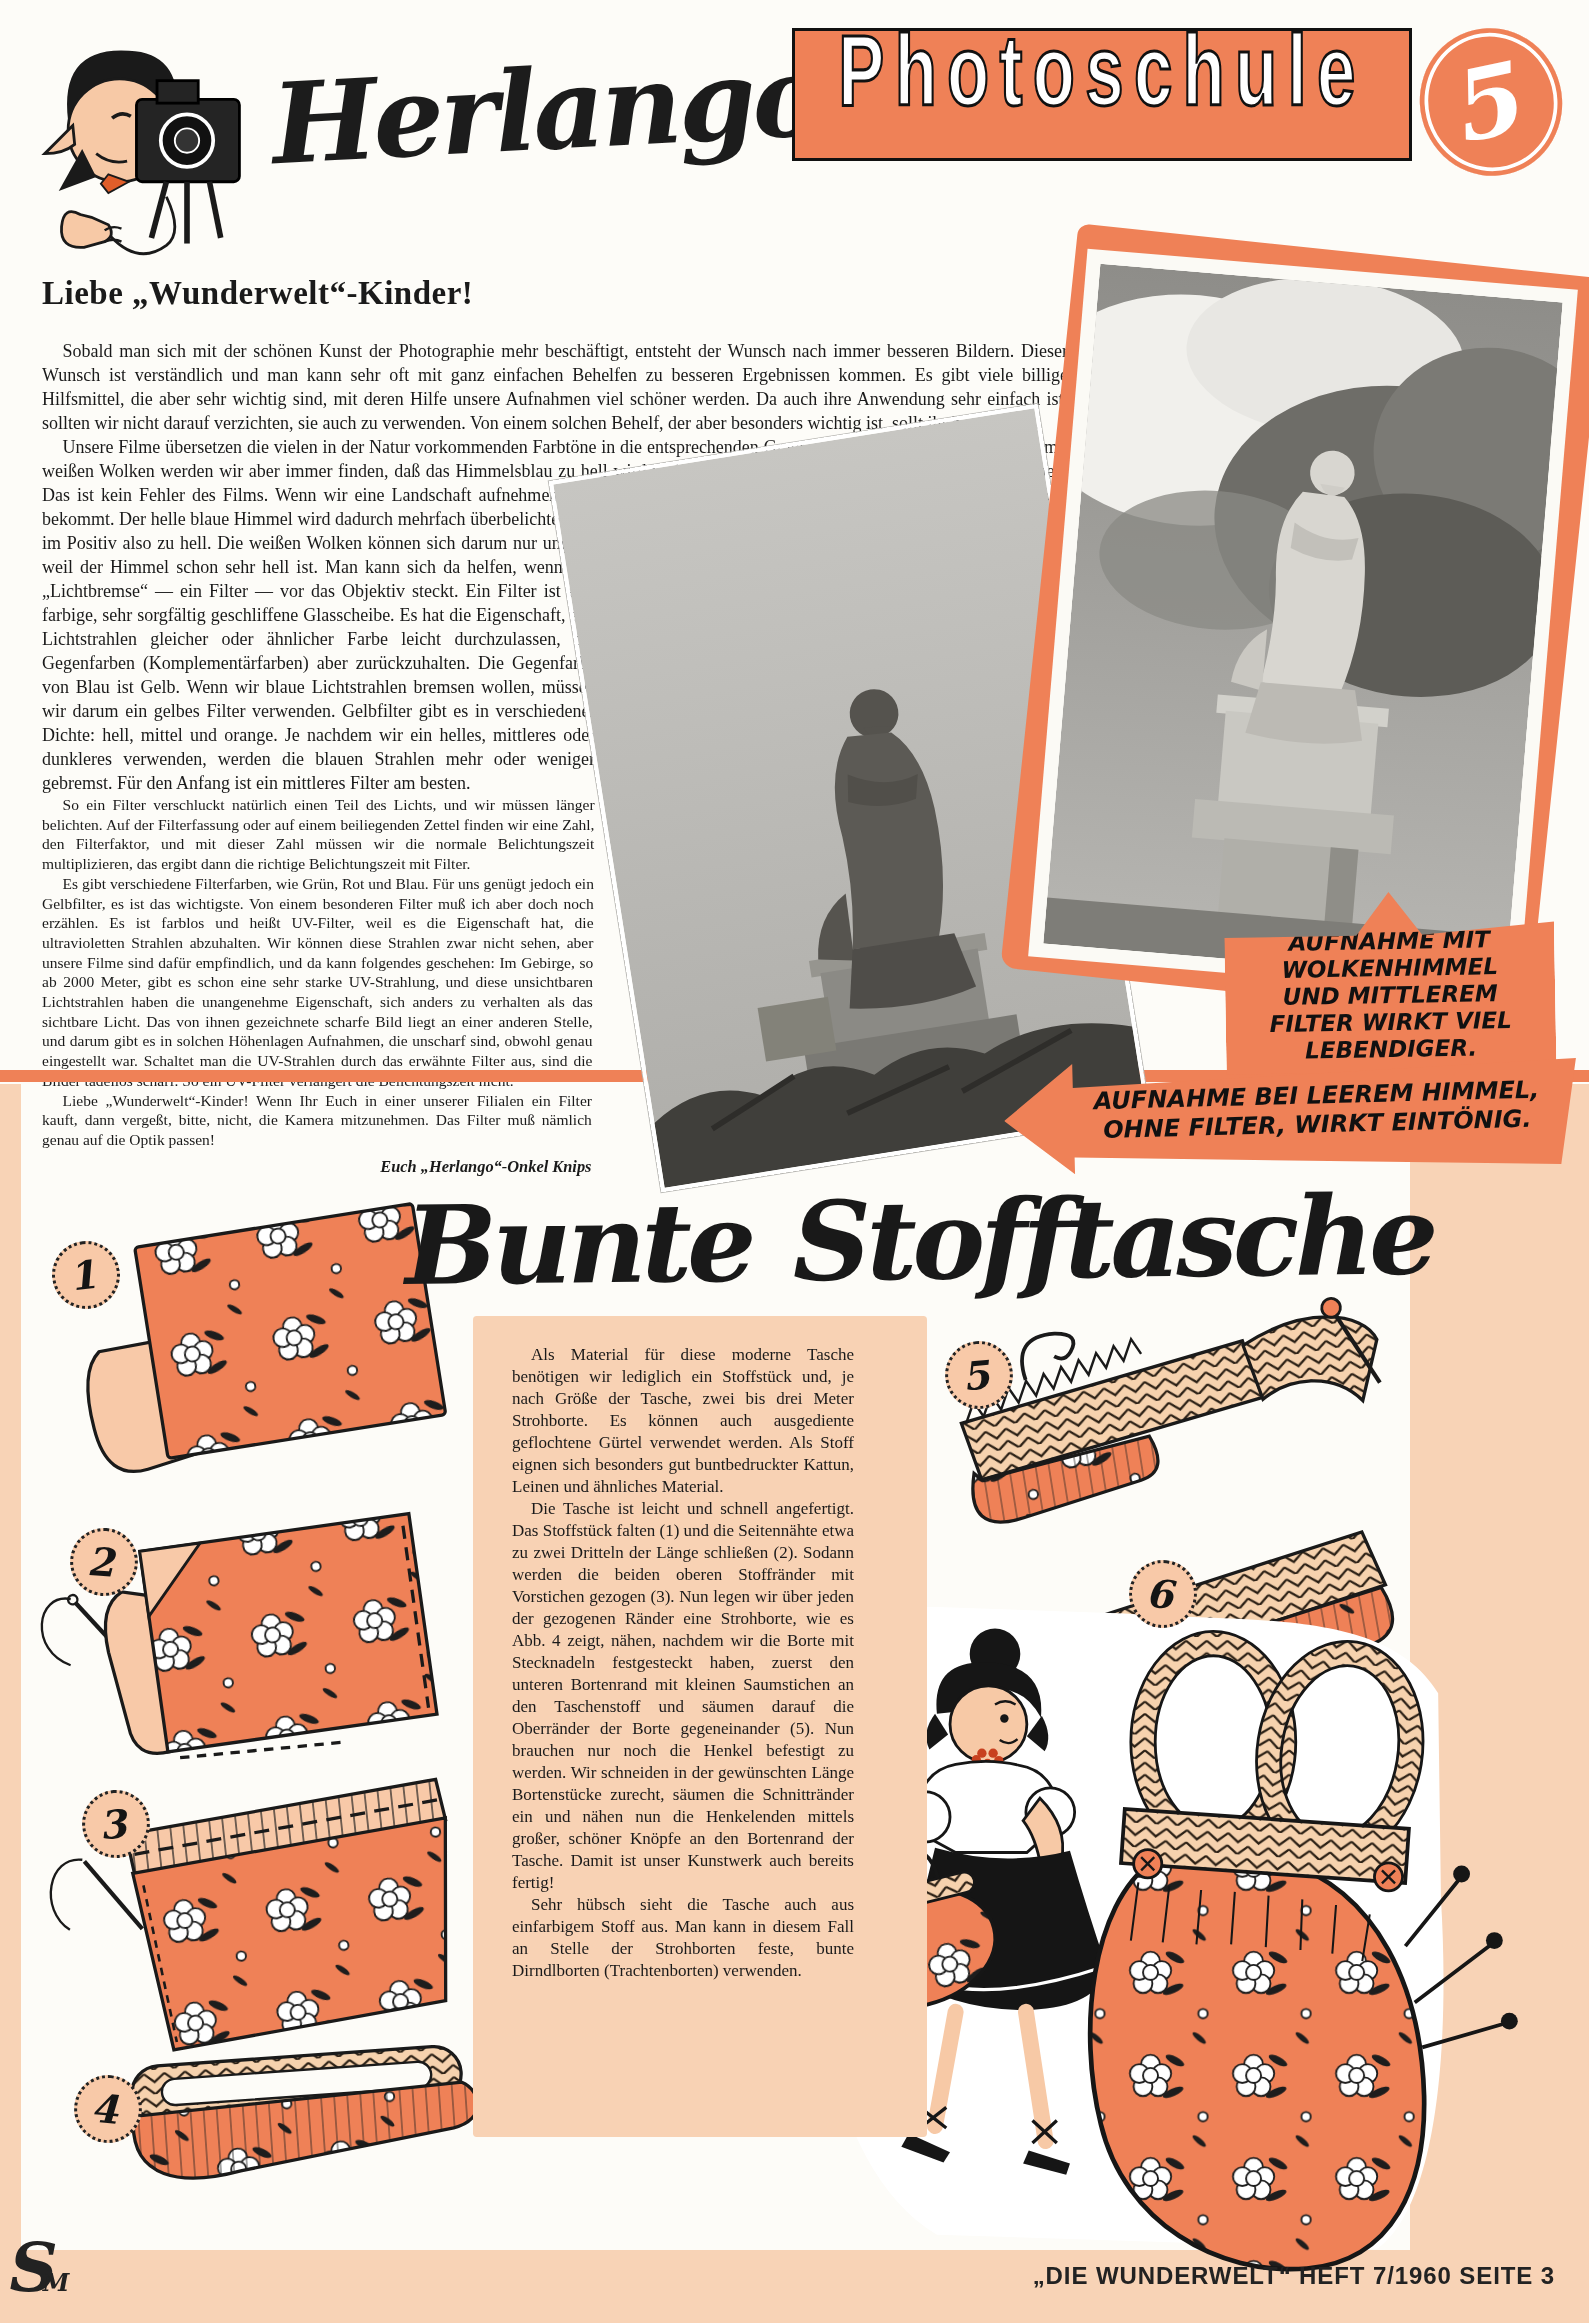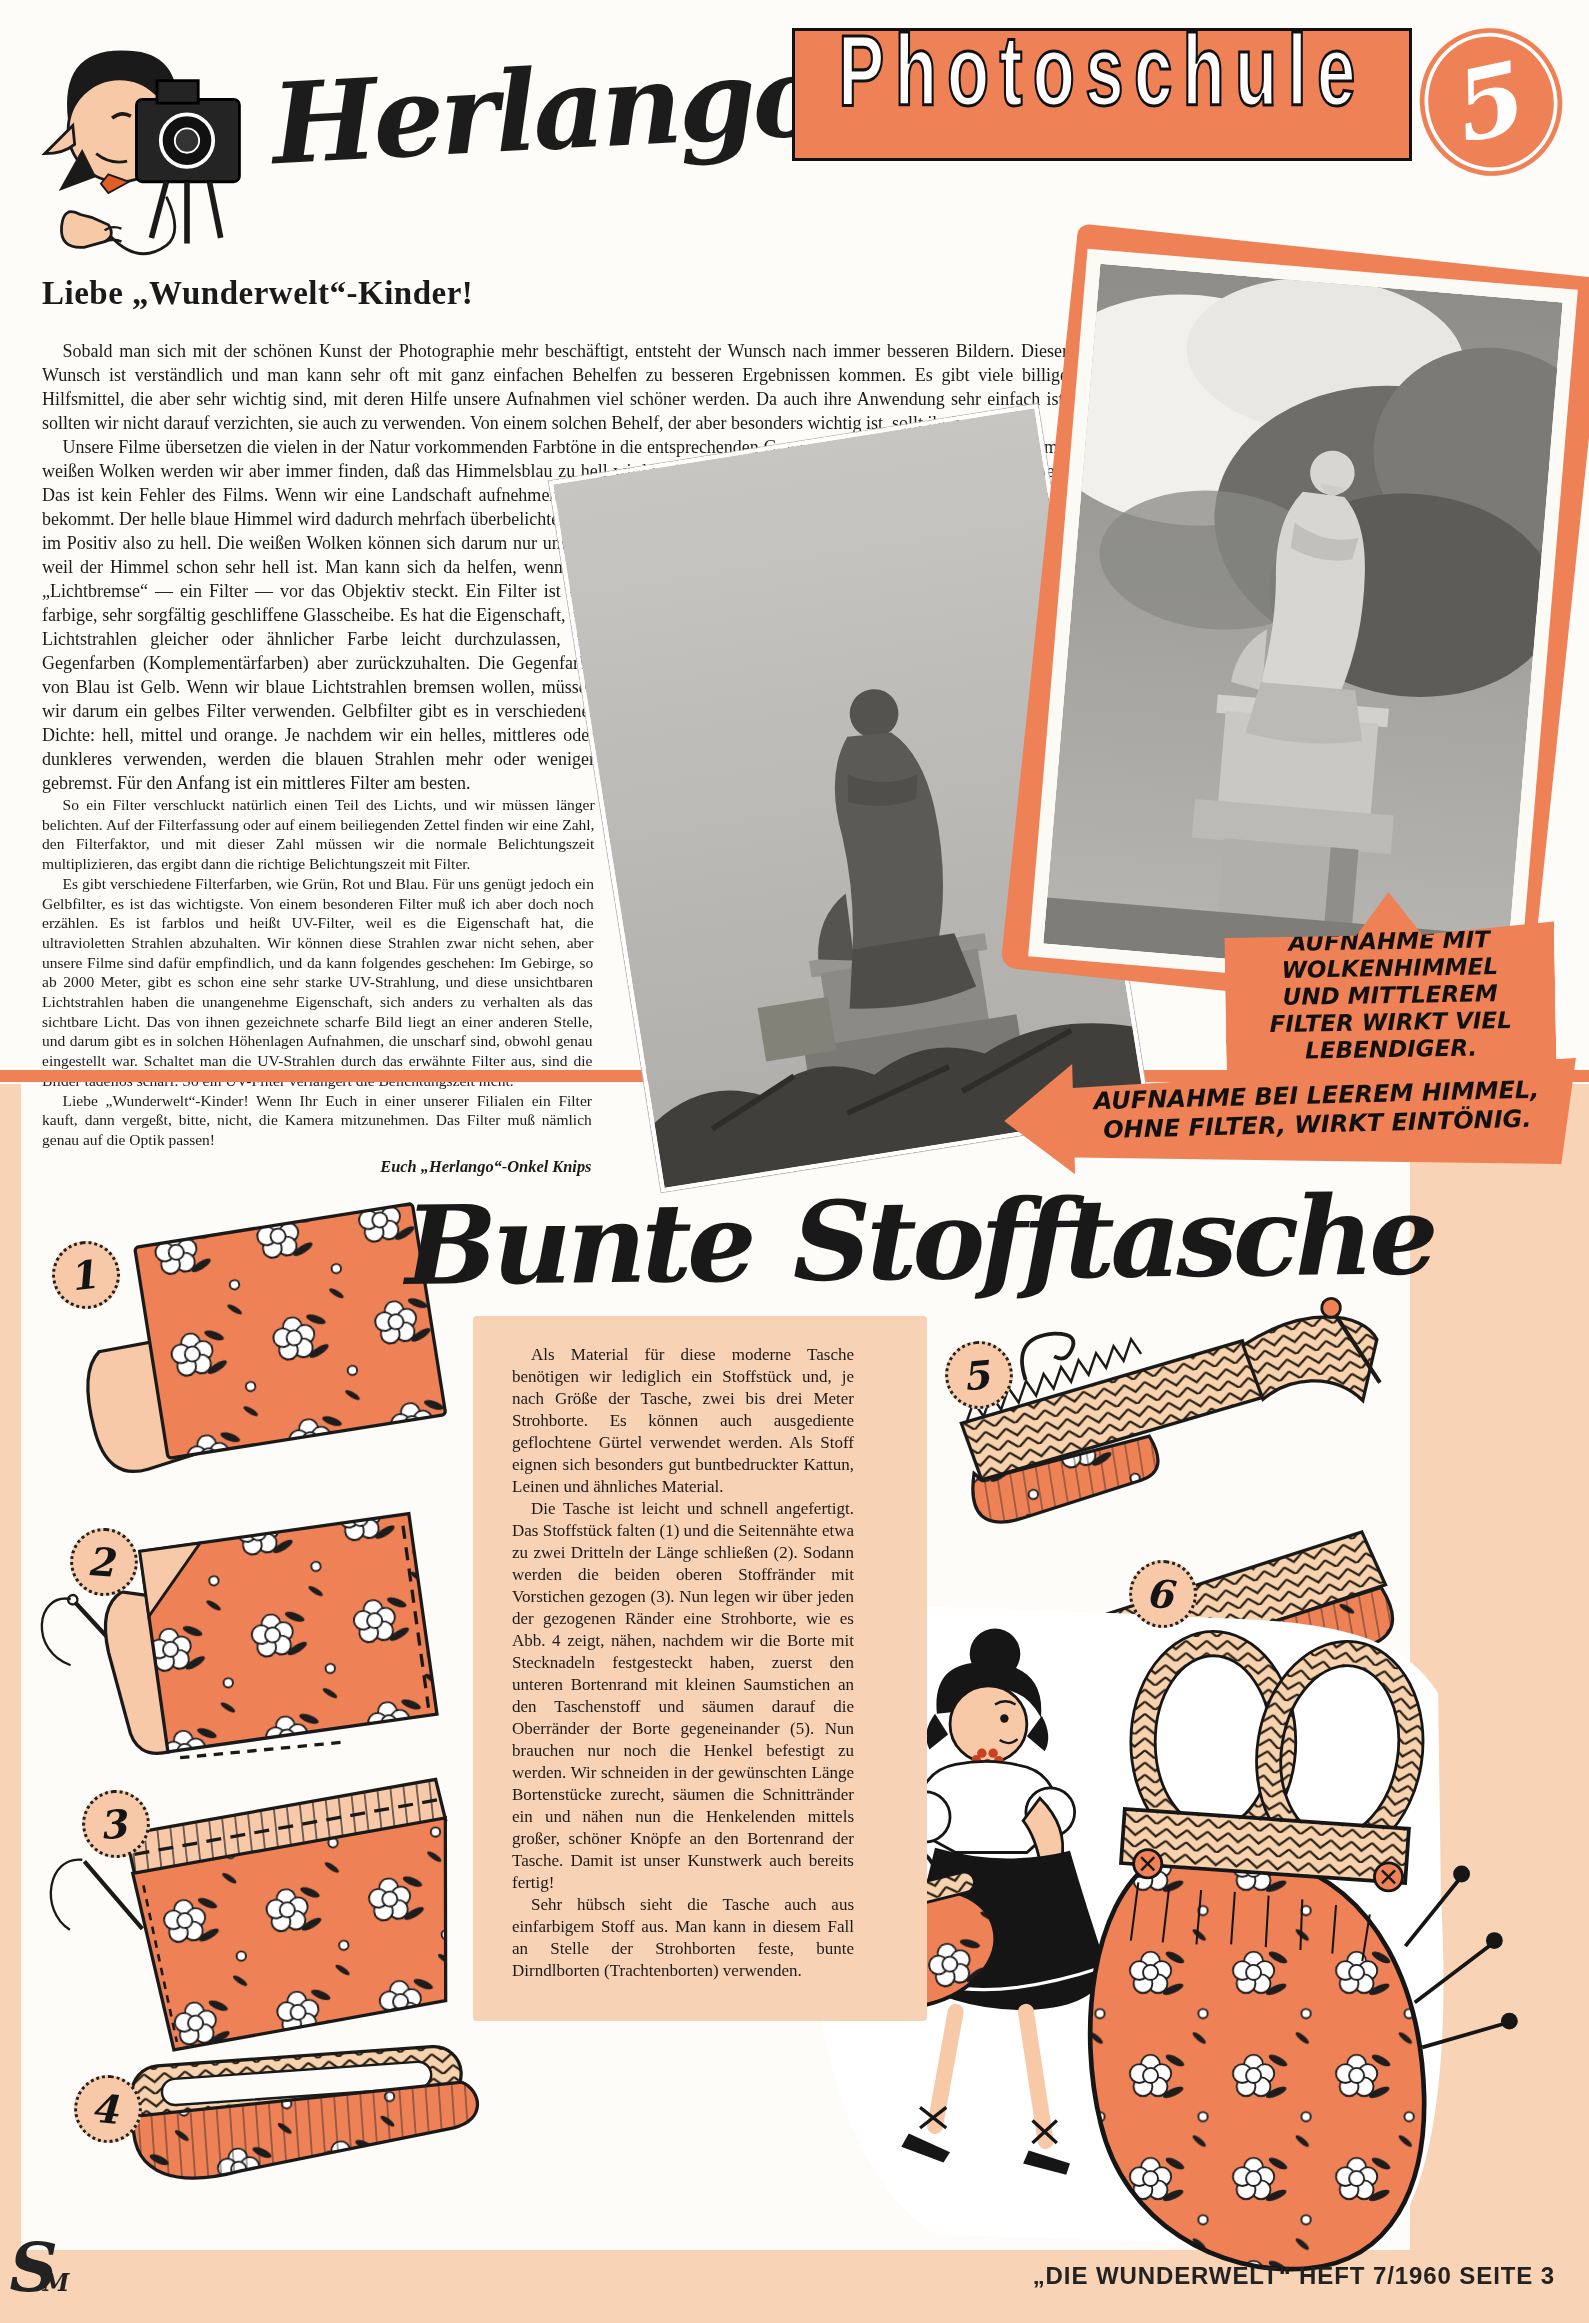--- a/index.html
+++ b/index.html
@@ -51,21 +51,21 @@
   .cap-arrow span{display:block;margin-left:88px;width:450px;font-size:24px;line-height:29px;text-align:center;}
   
   .divider{position:absolute;left:0;top:1070px;width:1589px;height:12px;background:#ef8157;z-index:0;}
   .bg-left{position:absolute;left:0;top:1084px;width:20.6px;height:1240px;background:#f8d3b6;}
   .bg-right{position:absolute;left:1410px;top:1084px;width:179px;height:1240px;background:#f8d3b6;}
   .bg-bottom{position:absolute;left:0;top:2250px;width:1589px;height:73px;background:#f8d3b6;}
   
   .ctitle{position:absolute;left:405px;top:1177px;width:974px;z-index:3;
     font-family:"DejaVu Serif",serif;font-style:italic;font-weight:bold;
     font-size:109px;letter-spacing:-4.7px;word-spacing:7.5px;color:#191919;transform:rotate(-.6deg);white-space:nowrap;}
-  .ccol{position:absolute;left:473px;top:1316px;width:454px;height:705px;background:#f8d2b4;z-index:2;
+  .ccol{position:absolute;left:473px;top:1316px;width:454px;height:821px;background:#f8d2b4;z-index:2;
     box-sizing:border-box;padding:28px 73px 0 39px;text-align:justify;border-radius:3.7px;}
   .ccol p{margin:0;text-indent:19px;font-size:17px;line-height:22px;}
   .step-badge{position:absolute;z-index:3;width:62px;height:62px;border-radius:50%;
     background:#f8c9a8;border:3.3px dotted #222;display:flex;align-items:center;justify-content:center;
     font-family:"DejaVu Serif",serif;font-style:italic;font-weight:bold;font-size:39px;color:#151515;}
   #art{position:absolute;left:0;top:1084px;width:1589px;height:1240px;z-index:1;}
   .monogram{position:absolute;left:9.4px;top:2228px;z-index:3;font-family:"DejaVu Serif",serif;
     font-style:italic;font-weight:bold;font-size:67px;line-height:67px;color:#222;margin-top:6px;}
   .monogram .mm{font-size:24px;margin-left:-15px;}
   .pfooter{position:absolute;left:937px;top:2262px;width:618px;z-index:3;text-align:right;

